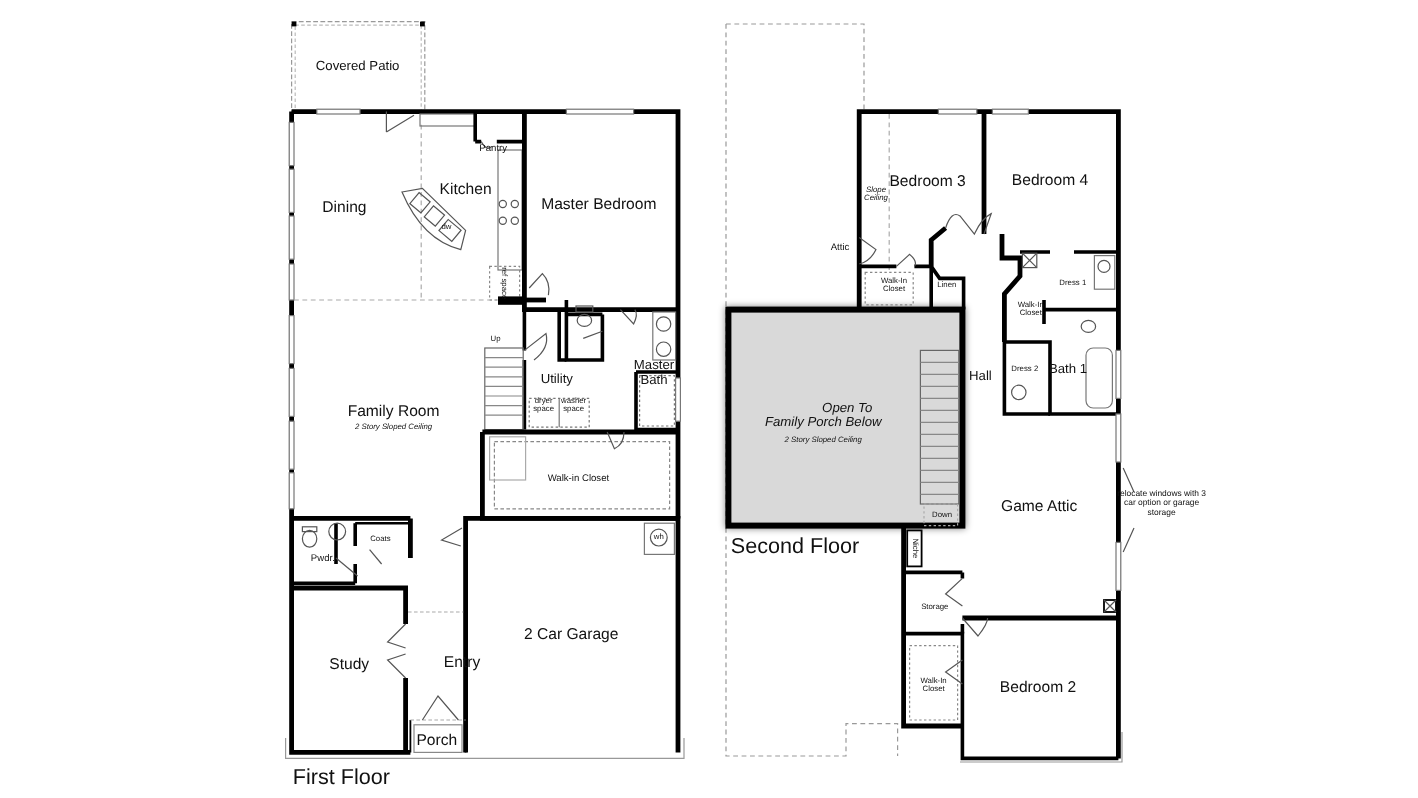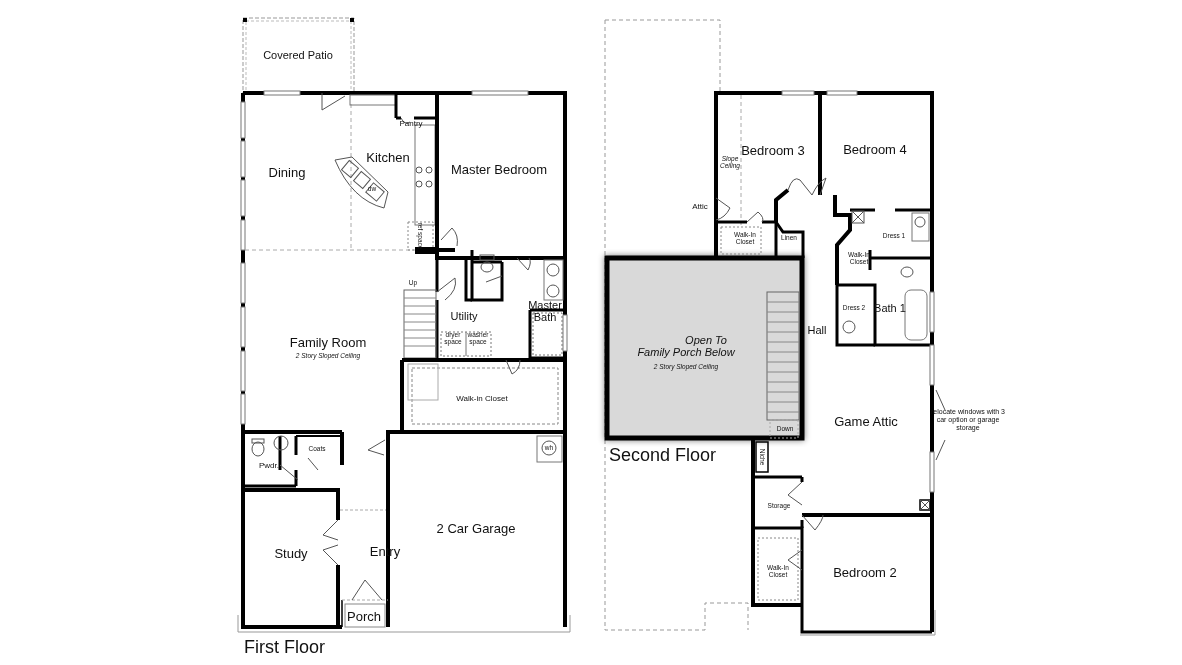--- a/index.html
+++ b/index.html
@@ -247,21 +247,21 @@
 <div class="lbl lg" style="left:773px;top:151px;">Bedroom 3</div>
 <div class="lbl lg" style="left:875px;top:150px;">Bedroom 4</div>
 <div class="lbl xs it" style="left:730px;top:162px;width:22px;white-space:normal;">Slope Ceiling</div>
 <div class="lbl sm" style="left:700px;top:207px;">Attic</div>
 <div class="lbl xs" style="left:745px;top:238px;width:30px;white-space:normal;">Walk-In Closet</div>
 <div class="lbl xs" style="left:789px;top:238px;">Linen</div>
 <div class="lbl xs" style="left:894px;top:236px;">Dress 1</div>
 <div class="lbl xs" style="left:859px;top:258px;width:28px;white-space:normal;">Walk-In Closet</div>
 <div class="lbl xs" style="left:854px;top:308px;">Dress 2</div>
 <div class="lbl md" style="left:890px;top:308px;">Bath 1</div>
-<div class="lbl md" style="left:817px;top:330px;text-align:center;">Hall</div>
+<div class="lbl md" style="left:817px;top:314px;text-align:center;">Hall</div>
 <div class="lbl md it" style="left:706px;top:340px;">Open To</div>
 <div class="lbl md it" style="left:686px;top:352px;">Family Porch Below</div>
 <div class="lbl xs it" style="left:686px;top:367px;">2 Story Sloped Ceiling</div>
 <div class="lbl xs" style="left:785px;top:429px;">Down</div>
 <div class="lbl lg" style="left:866px;top:422px;">Game Attic</div>
 <div class="lbl xs vert" style="left:762px;top:457px;">Niche</div>
 <div class="lbl xs" style="left:779px;top:506px;">Storage</div>
 <div class="lbl xs" style="left:778px;top:571px;width:30px;white-space:normal;">Walk-In Closet</div>
 <div class="lbl lg" style="left:865px;top:573px;">Bedroom 2</div>
 <div class="note" style="left:968px;top:420px;">relocate windows with 3 car option or garage storage</div>

